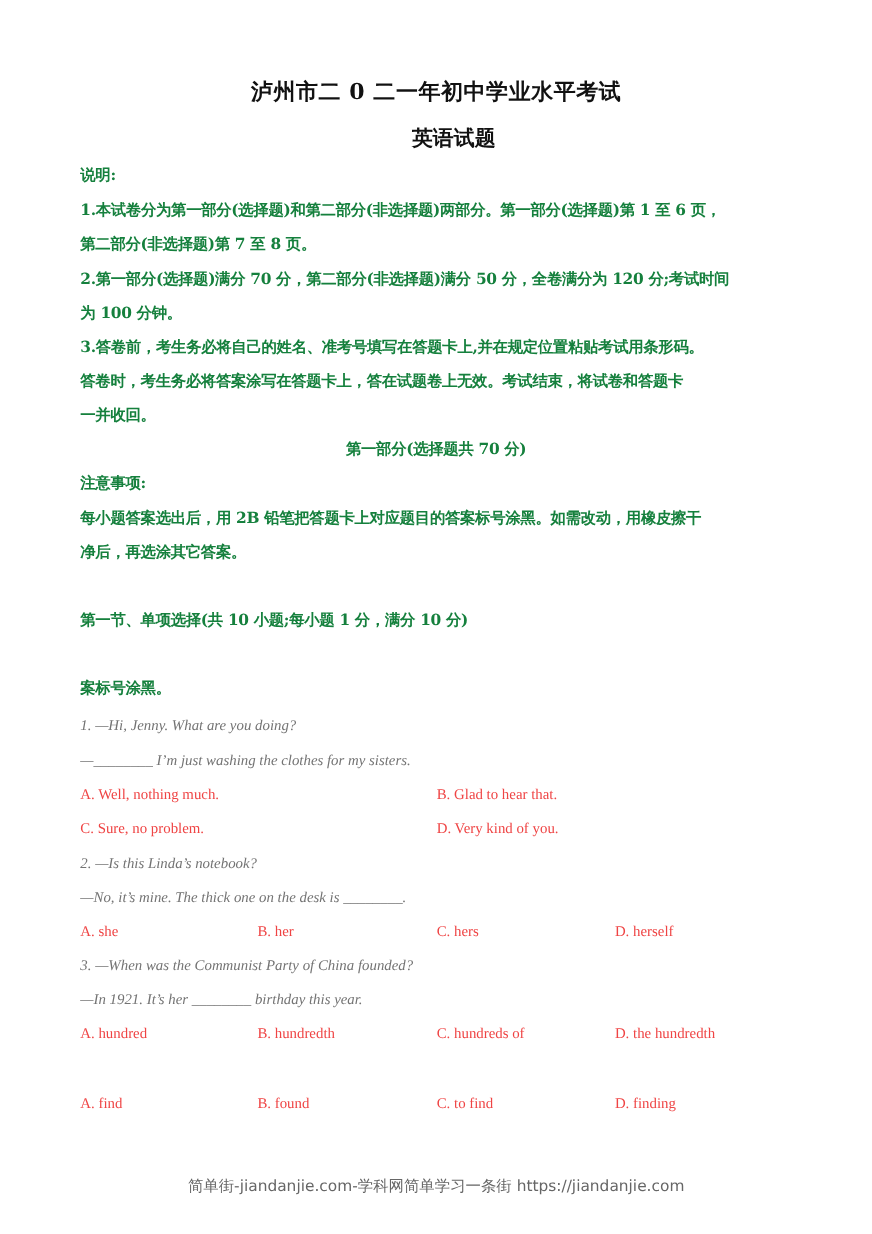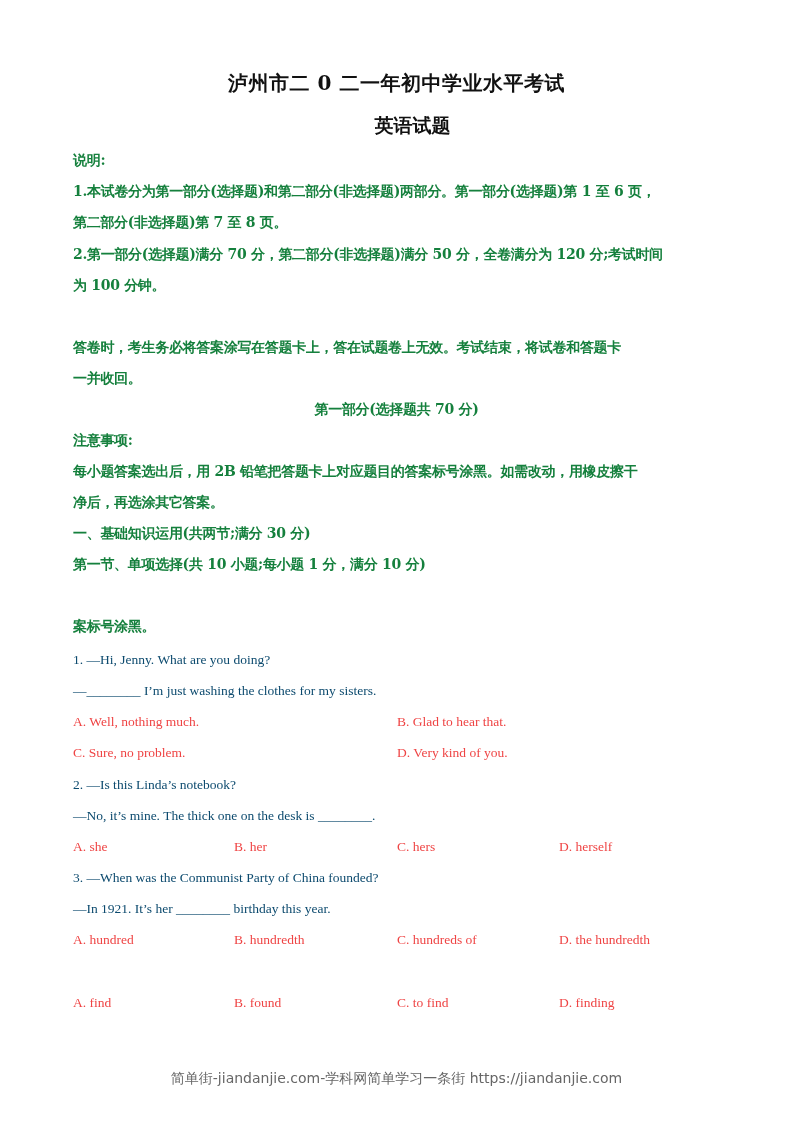--- a/index.html
+++ b/index.html
@@ -3,45 +3,45 @@
 <meta charset="utf-8">
 <style>
   html, body { margin: 0; padding: 0; background: #ffffff; }
   body { width: 793px; height: 1122px; position: relative; overflow: hidden; color: #111; }
   .page { position: absolute; left: 0; top: 0; width: 793px; height: 1042px; }
   .title { position: absolute; left: 0; width: 793px; text-align: center; font-family: "DejaVu Serif", serif; font-weight: bold; color: #111; }
   .t1 { top: 70px; font-size: 20px; letter-spacing: 0.5px; }
   .t2 { top: 113px; font-size: 19px; margin-left: 16px; }
   .bold { position: absolute; left: 73px; font-family: "DejaVu Serif", serif; font-weight: bold; font-size: 14px; line-height: 20px; white-space: nowrap; color: #15803d; letter-spacing: -0.3px; }
   .center { left: 0; width: 793px; text-align: center; }
-  .q { position: absolute; left: 73px; font-family: "Liberation Serif", serif; font-size: 13.5px; line-height: 18px; white-space: nowrap; color: #0c4a6e; }
+  .q { position: absolute; left: 73px; font-family: "Liberation Serif", serif; font-size: 13.5px; line-height: 18px; white-space: nowrap; color: #737373; font-style: italic; }
   .opt { position: absolute; font-family: "Liberation Serif", serif; font-size: 13.5px; line-height: 18px; white-space: nowrap; color: #ef4444; }
   .footer { position: absolute; top: 1070px; left: 0; width: 793px; text-align: center; font-family: "DejaVu Sans", sans-serif; font-size: 14px; color: #666; }
 </style>
 </head>
 <body>
 
 <div class="page">
 
   <div class="title t1">泸州市二 0 二一年初中学业水平考试</div>
   <div class="title t2">英语试题</div>
 
   <div class="bold" style="top:150px">说明:</div>
   <div class="bold" style="top:181px">1.本试卷分为第一部分(选择题)和第二部分(非选择题)两部分。第一部分(选择题)第 1 至 6 页，</div>
   <div class="bold" style="top:212px">第二部分(非选择题)第 7 至 8 页。</div>
   <div class="bold" style="top:244px">2.第一部分(选择题)满分 70 分，第二部分(非选择题)满分 50 分，全卷满分为 120 分;考试时间</div>
   <div class="bold" style="top:275px">为 100 分钟。</div>
+  <div class="bold" style="top:306px">3.答卷前，考生务必将自己的姓名、准考号填写在答题卡上,并在规定位置粘贴考试用条形码。</div>
   <div class="bold" style="top:337px">答卷时，考生务必将答案涂写在答题卡上，答在试题卷上无效。考试结束，将试卷和答题卡</div>
   <div class="bold" style="top:368px">一并收回。</div>
 
   <div class="bold center" style="top:399px">第一部分(选择题共 70 分)</div>
   <div class="bold" style="top:430px">注意事项:</div>
   <div class="bold" style="top:461px">每小题答案选出后，用 2B 铅笔把答题卡上对应题目的答案标号涂黑。如需改动，用橡皮擦干</div>
   <div class="bold" style="top:492px">净后，再选涂其它答案。</div>
-  <div class="bold" style="top:523px">一、基础知识运用(共两节;满分 30 分)</div>
   <div class="bold" style="top:554px">第一节、单项选择(共 10 小题;每小题 1 分，满分 10 分)</div>
   <div class="bold" style="top:616px">案标号涂黑。</div>
 
   <div class="q" style="top:651px">1. —Hi, Jenny. What are you doing?</div>
   <div class="q" style="top:682px">—________ I’m just washing the clothes for my sisters.</div>
   <div class="opt" style="top:713px; left:73px">A. Well, nothing much.</div>
   <div class="opt" style="top:713px; left:397px">B. Glad to hear that.</div>
   <div class="opt" style="top:744px; left:73px">C. Sure, no problem.</div>
   <div class="opt" style="top:744px; left:397px">D. Very kind of you.</div>
 

